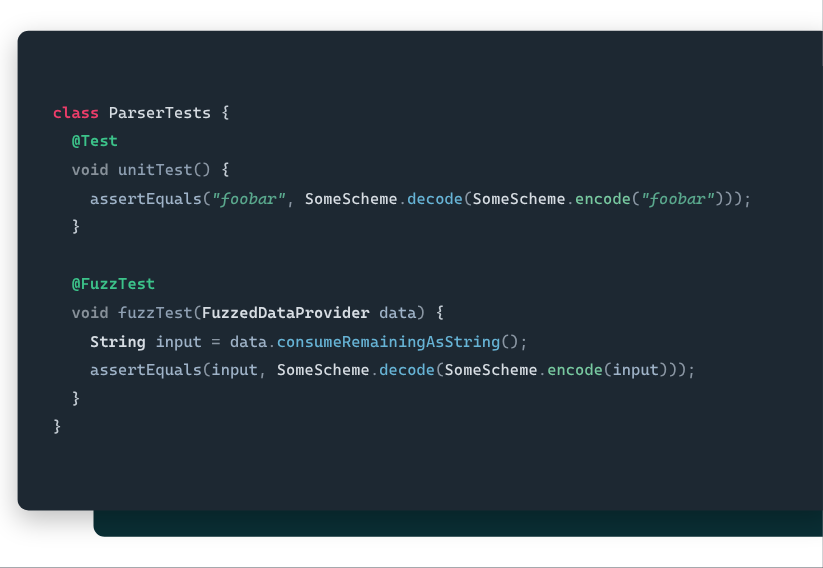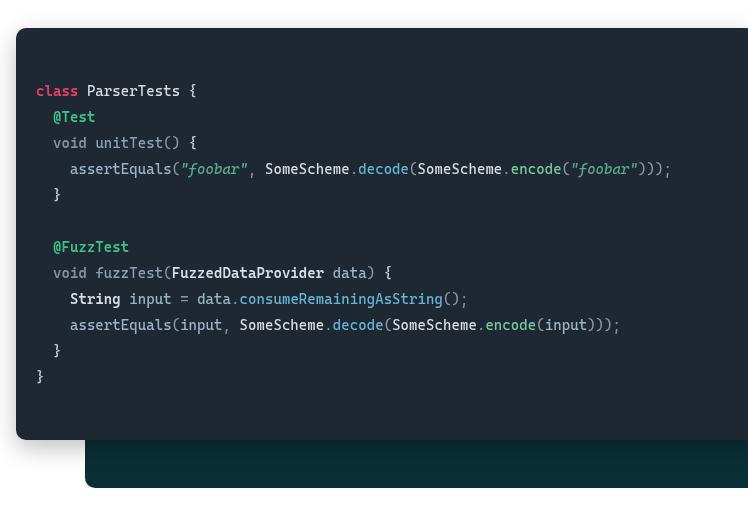--- a/index.html
+++ b/index.html
@@ -32,21 +32,21 @@
     background: #1d2832;
     border-radius: 10px;
     padding: 50px 20px 50px 20px;
     box-shadow: 0 8px 24px rgba(0,0,0,0.25);
     color: #d8dee4;
     font-size: 14.3px;
     line-height: 1.82;
     letter-spacing: 0.1px;
   }
   pre {
-    margin: 0;
+    margin: 12px;
     white-space: pre;
     font-family: inherit;
   }
   .tok-keyword { color: #ec3d6a; font-weight: 600; }
   .tok-void { color: #879099; font-weight: 600; }
   .tok-class-name { color: #d7dde3; }
   .tok-annotation { color: #3cc38a; font-weight: 600; }
   .tok-method { color: #8fa0b3; }
   .tok-punc { color: #8a96a3; }
   .tok-call { color: #9fb3c8; }

